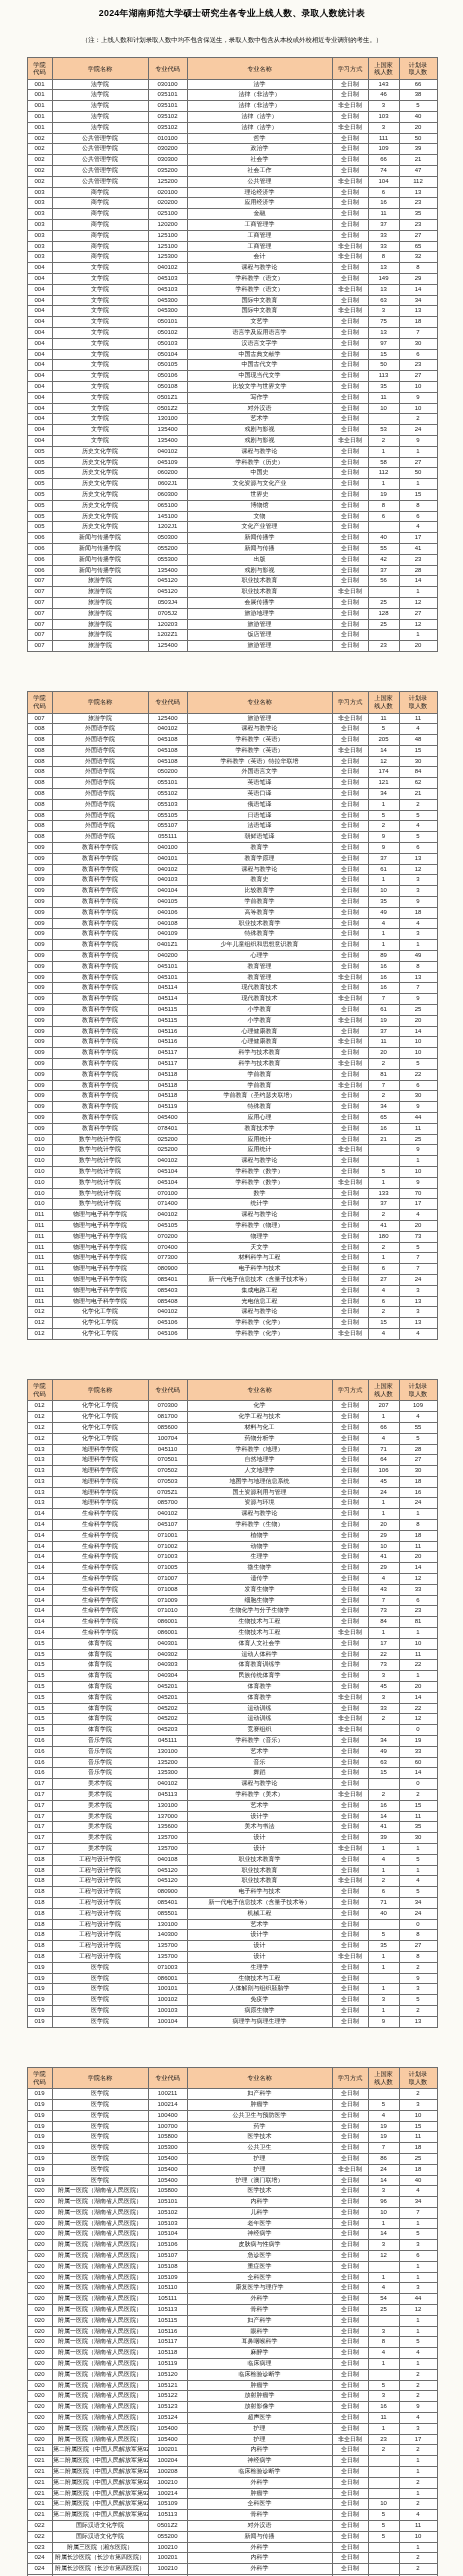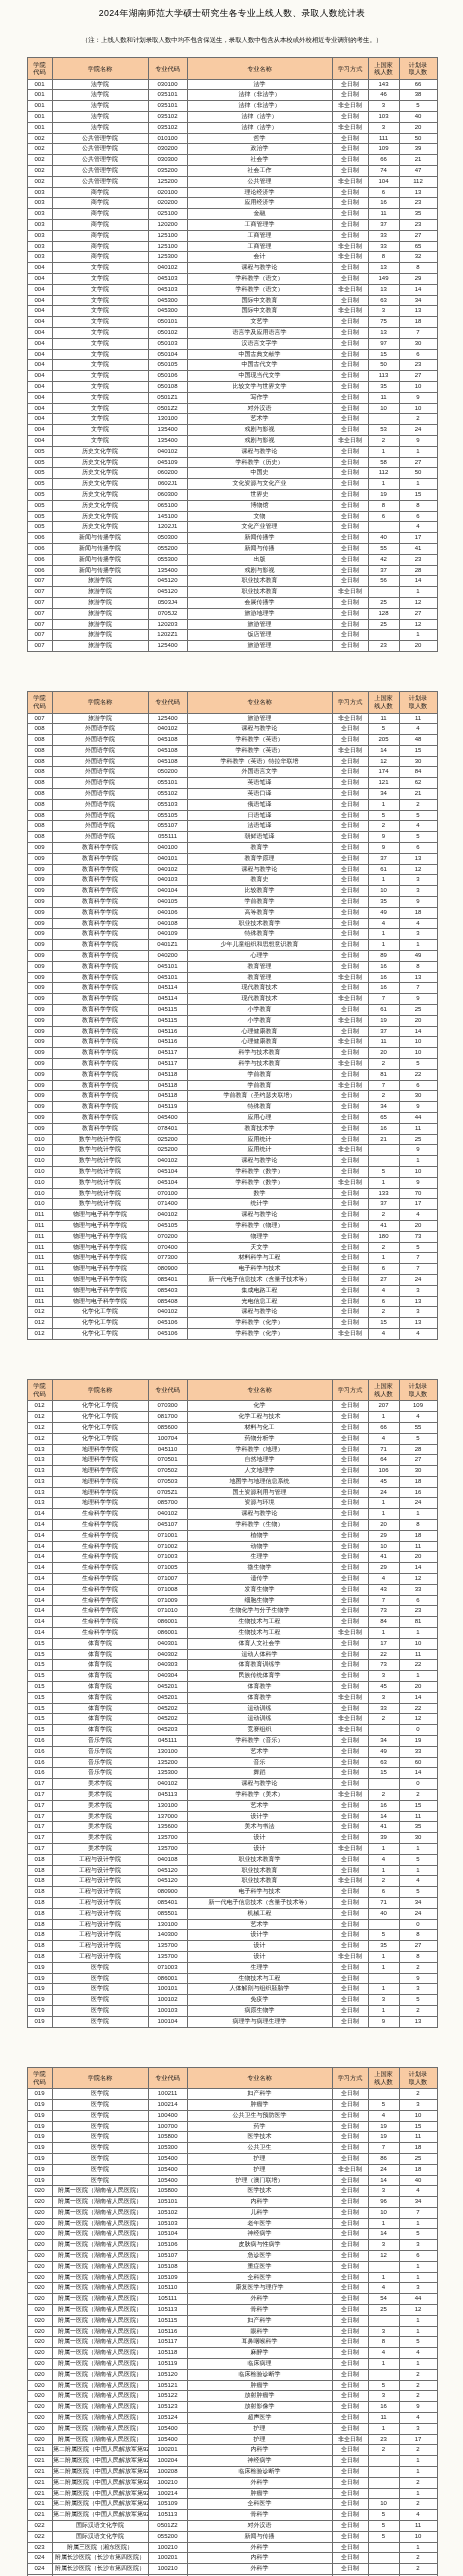--- a/index.html
+++ b/index.html
@@ -7,21 +7,21 @@
     width:464px;
     min-height:2625px;
     background:#FBFAF5;
     font-family:"Liberation Sans","DejaVu Sans",sans-serif;
     color:#1a1a1a;
   }
   .page{padding-top:8.2px;padding-bottom:26px;}
   .title{
     text-align:center;
     font-size:8.8px;
-    font-weight:normal;
+    font-weight:bold;
     color:#000;
     letter-spacing:0.3px;
   }
   .note{
     margin-top:15.5px;
     text-align:center;
     font-size:6.4px;
     color:#111;
   }
   .tables{margin-top:12.4px;}

